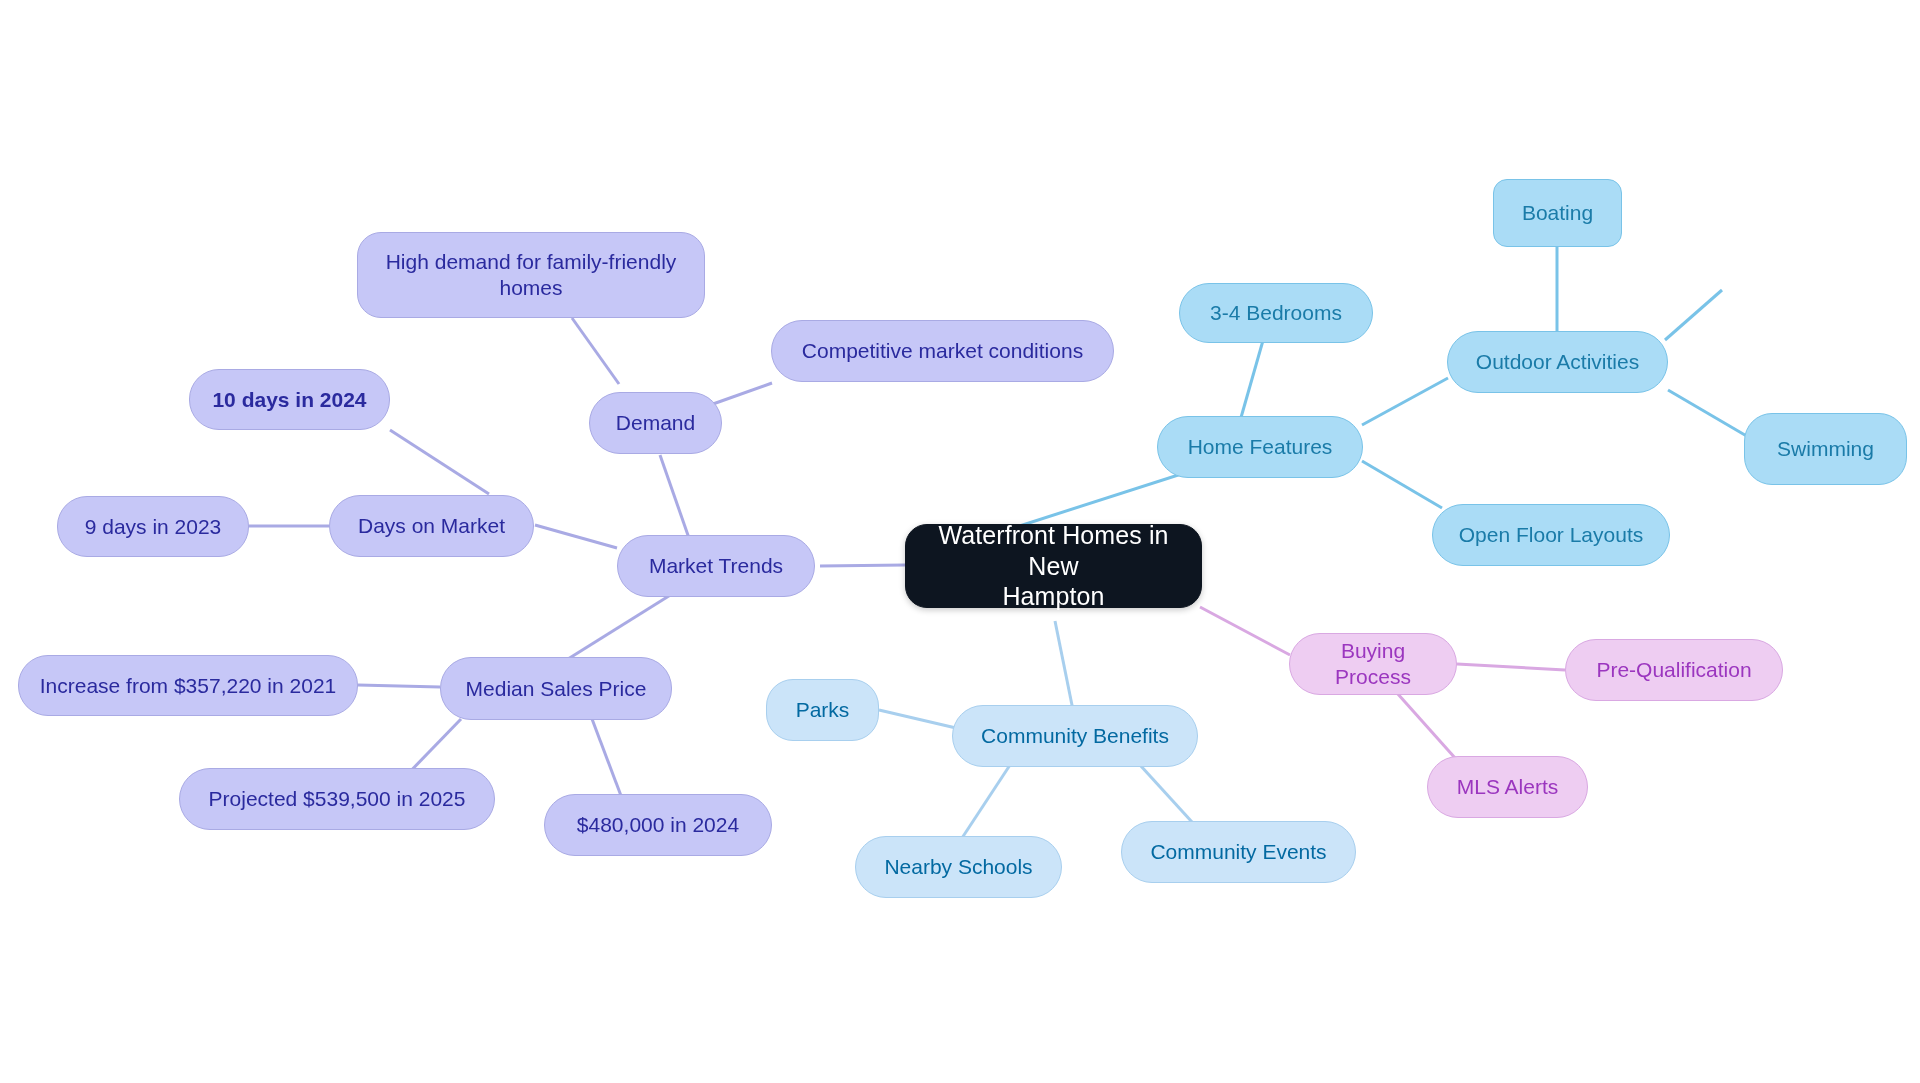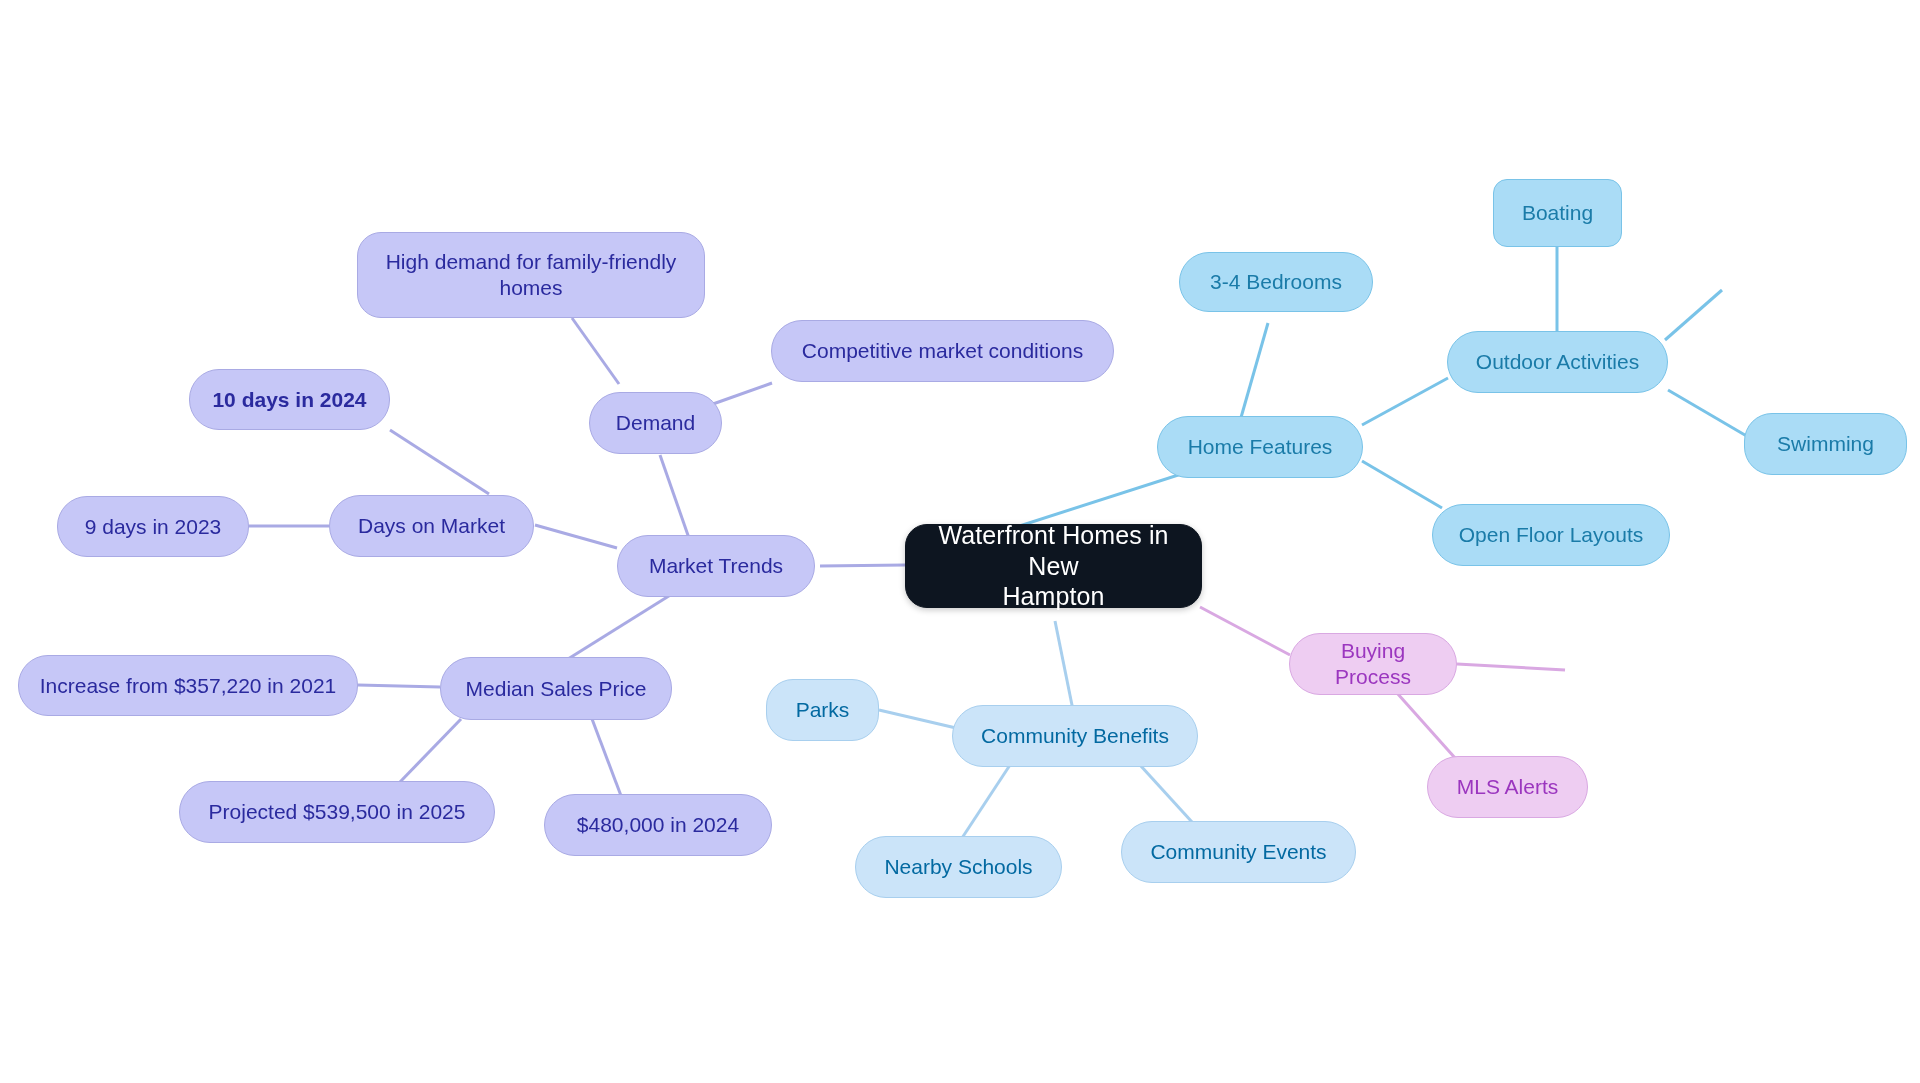--- a/index.html
+++ b/index.html
@@ -163,50 +163,50 @@
   </div>
 
   <div class="node node-purple" style="left:440px; top:657px; width:232px; height:63px; border-radius:31px; font-size:21px;">
     <span>Median Sales Price</span>
   </div>
 
   <div class="node node-purple" style="left:18px; top:655px; width:340px; height:61px; border-radius:30px; font-size:21px;">
     <span>Increase from $357,220 in 2021</span>
   </div>
 
-  <div class="node node-purple" style="left:179px; top:768px; width:316px; height:62px; border-radius:31px; font-size:21px;margin-top:13px;">
+  <div class="node node-purple" style="left:179px; top:768px; width:316px; height:62px; border-radius:31px; font-size:21px;">
     <span>Projected $539,500 in 2025</span>
   </div>
 
   <div class="node node-purple" style="left:544px; top:794px; width:228px; height:62px; border-radius:31px; font-size:21px;">
     <span>$480,000 in 2024</span>
   </div>
 
   <div class="node node-blue" style="left:1157px; top:416px; width:206px; height:62px; border-radius:31px; font-size:21px;">
     <span>Home Features</span>
   </div>
 
-  <div class="node node-blue" style="left:1179px; top:252px; width:194px; height:60px; border-radius:30px; font-size:21px;">
+  <div class="node node-blue" style="left:1179px; top:283px; width:194px; height:60px; border-radius:30px; font-size:21px;">
     <span>3-4 Bedrooms</span>
   </div>
 
   <div class="node node-blue" style="left:1432px; top:504px; width:238px; height:62px; border-radius:31px; font-size:21px;">
     <span>Open Floor Layouts</span>
   </div>
 
   <div class="node node-blue" style="left:1447px; top:331px; width:221px; height:62px; border-radius:31px; font-size:21px;">
     <span>Outdoor Activities</span>
   </div>
 
   <div class="node node-blue" style="left:1493px; top:179px; width:129px; height:68px; border-radius:14px; font-size:21px;">
     <span>Boating</span>
   </div>
 
 
-  <div class="node node-blue" style="left:1744px; top:413px; width:163px; height:62px; border-radius:28px; font-size:21px;">
+  <div class="node node-blue" style="left:1744px; top:413px; width:163px; height:72px; border-radius:28px; font-size:21px;">
     <span>Swimming</span>
   </div>
 
   <div class="node node-lightblue" style="left:952px; top:705px; width:246px; height:62px; border-radius:31px; font-size:21px;">
     <span>Community Benefits</span>
   </div>
 
   <div class="node node-lightblue" style="left:766px; top:679px; width:113px; height:62px; border-radius:27px; font-size:21px;">
     <span>Parks</span>
   </div>
@@ -216,18 +216,21 @@
   </div>
 
   <div class="node node-lightblue" style="left:1121px; top:821px; width:235px; height:62px; border-radius:31px; font-size:21px;">
     <span>Community Events</span>
   </div>
 
   <div class="node node-pink" style="left:1289px; top:633px; width:168px; height:62px; border-radius:31px; font-size:21px;">
     <span>Buying Process</span>
   </div>
 
+  <div class="node node-pink" style="left:1565px; top:639px; width:218px; height:62px; border-radius:31px; font-size:21px;">
+    <span>Pre-Qualification</span>
+  </div>
 
   <div class="node node-pink" style="left:1427px; top:756px; width:161px; height:62px; border-radius:31px; font-size:21px;">
     <span>MLS Alerts</span>
   </div>
 
 </div>
 
 </body></html>

